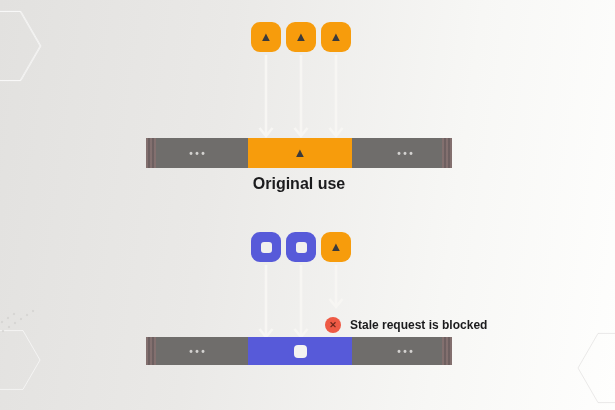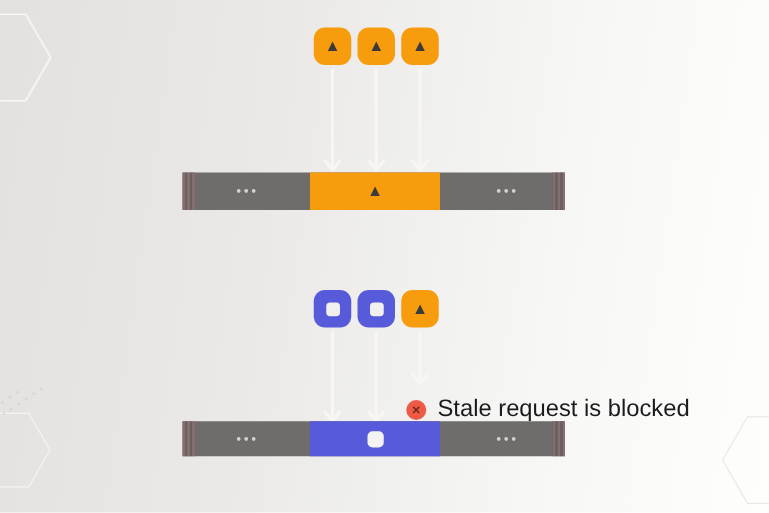--- a/index.html
+++ b/index.html
@@ -62,21 +62,21 @@
   .annotation{
     position:absolute;left:325px;top:317px;
     display:flex;align-items:center;gap:9px;
   }
   .err-circle{
     width:16px;height:16px;border-radius:50%;background:#ee5a45;
     display:flex;align-items:center;justify-content:center;
     color:rgba(40,10,5,.65);font-size:9px;font-weight:bold;line-height:1;
   }
   .annotation .ann-text{
-    font-size:19px;font-weight:normal;color:#1b1b1d;white-space:nowrap;
+    font-size:12px;font-weight:bold;color:#1b1b1d;white-space:nowrap;
   }
 </style>
 </head>
 <body>
 
 <div class="stage">
 
   <svg class="deco" width="615" height="410" viewBox="0 0 615 410">
     <polygon points="40,46 20,80.6 -20,80.6 -40,11.4 -20,11.4 20,11.4" fill="none" stroke="rgba(255,255,255,0.55)" stroke-width="1" transform="translate(0,0)"></polygon>
     <polygon points="40,0 20,34.6 -20,34.6 -40,0 -20,-34.6 20,-34.6" fill="none" stroke="rgba(255,255,255,0.6)" stroke-width="1" transform="translate(1,46)"></polygon>
@@ -121,20 +121,21 @@
   <div class="bar" style="top:138px;">
     <div class="cap left"></div>
     <div class="cap right"></div>
     <div class="dots left">•••</div>
     <div class="dots right">•••</div>
     <div class="segment orange">
       <span class="tri-glyph">▲</span>
     </div>
   </div>
 
+  <div class="caption" style="top:175px;">Original use</div>
 
   <div class="token purple" style="left:251px;top:232px;">
     <span class="sq-glyph"></span>
   </div>
   <div class="token purple" style="left:286px;top:232px;">
     <span class="sq-glyph"></span>
   </div>
   <div class="token orange" style="left:321px;top:232px;">
     <span class="tri-glyph">▲</span>
   </div>

